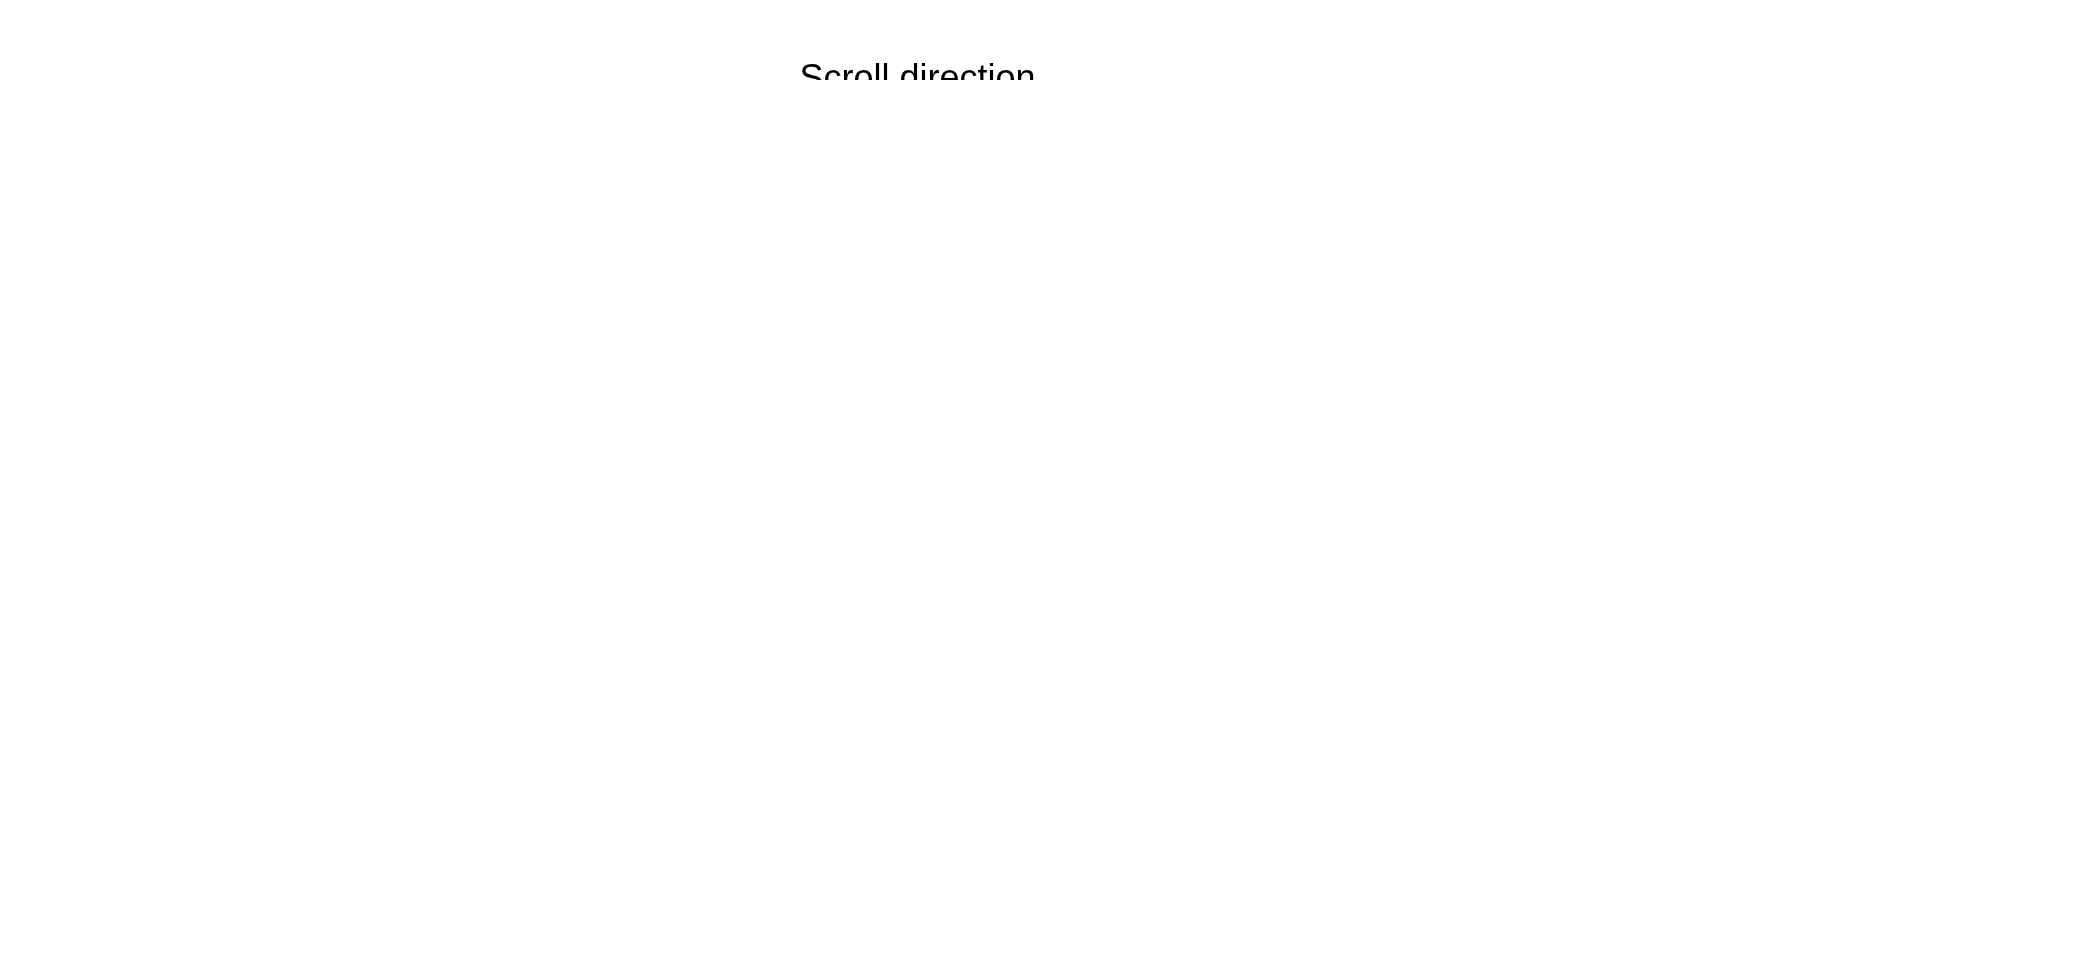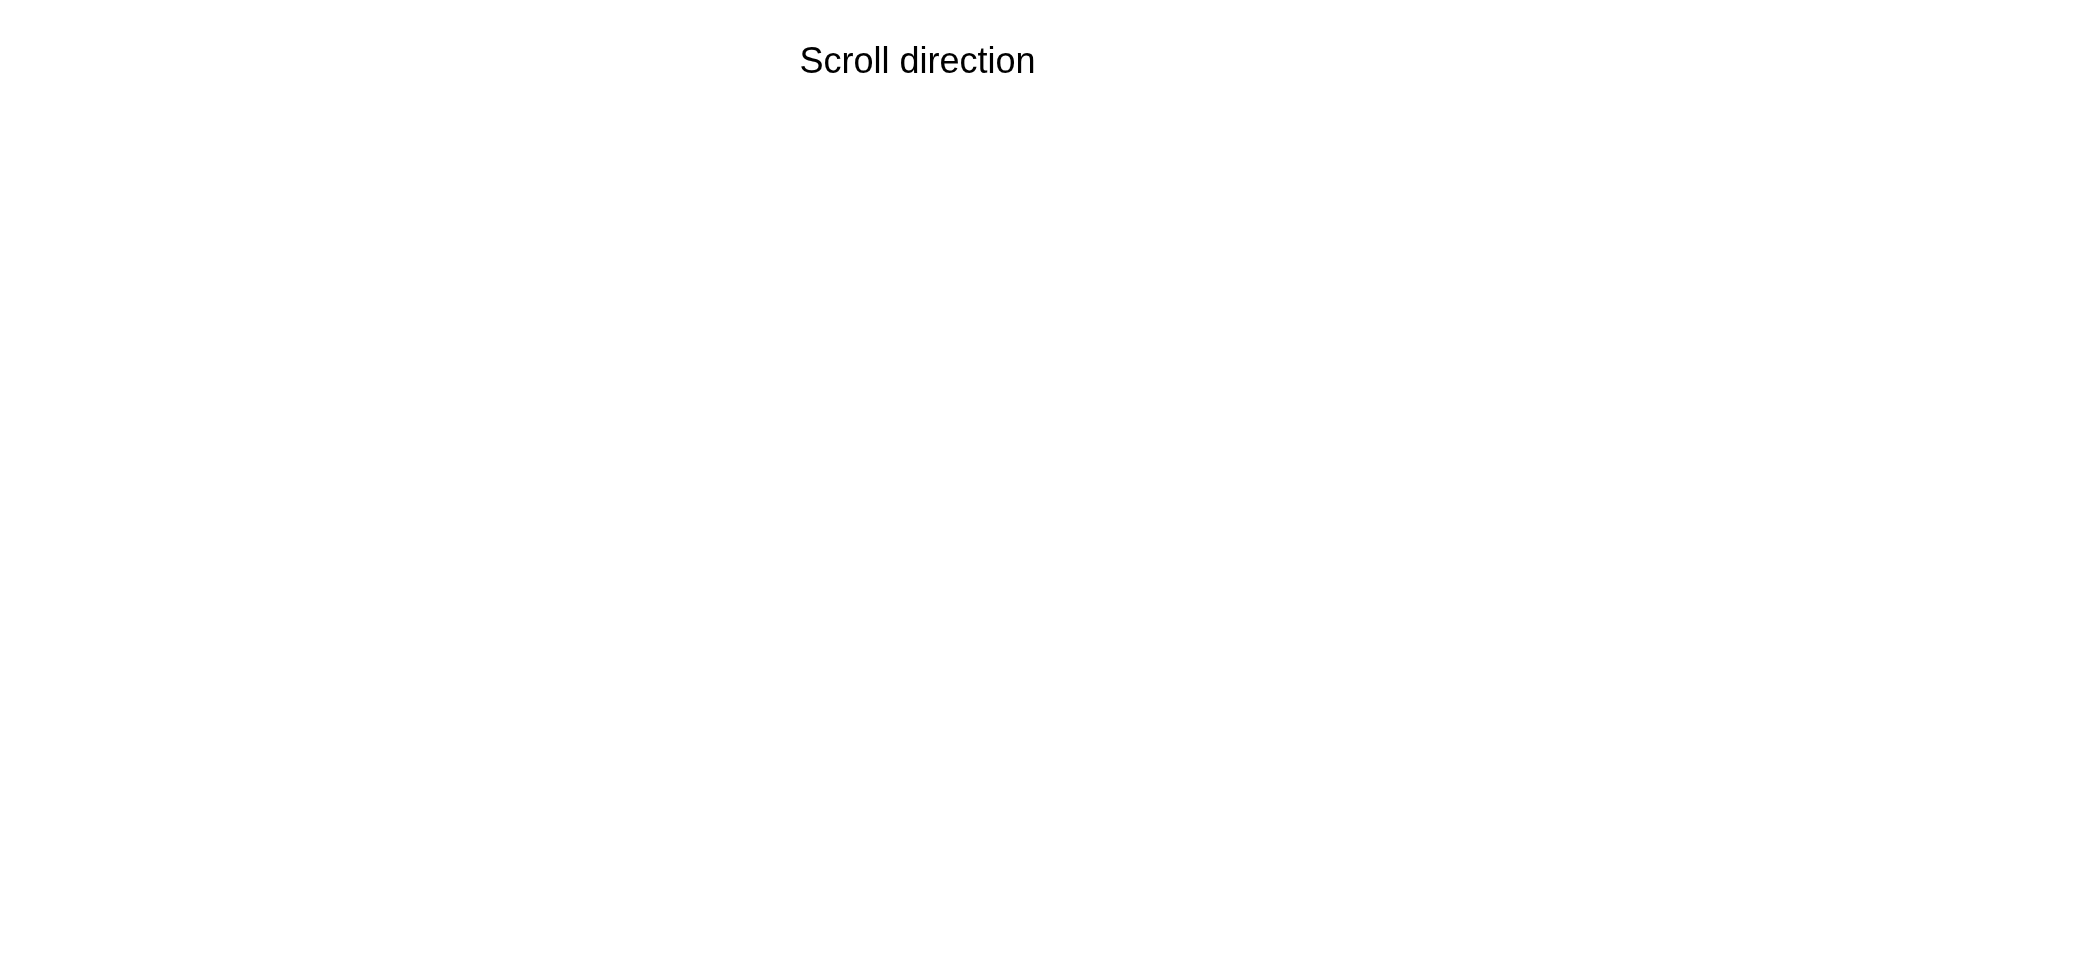--- a/index.html
+++ b/index.html
@@ -10,21 +10,21 @@
     color: #000;
     background: #fff;
   }
   .chart-wrap {
     position: relative;
     width: 1900px;
     margin: 0 auto;
   }
   .scroll-label {
     position: absolute;
-    top: 0;
+    top: 17px;
     left: 700px;
     font-size: 36px;
   }
   .scroll-arrow {
     position: absolute;
     top: 55px;
     left: 700px;
     width: 420px;
     height: 30px;
   }

